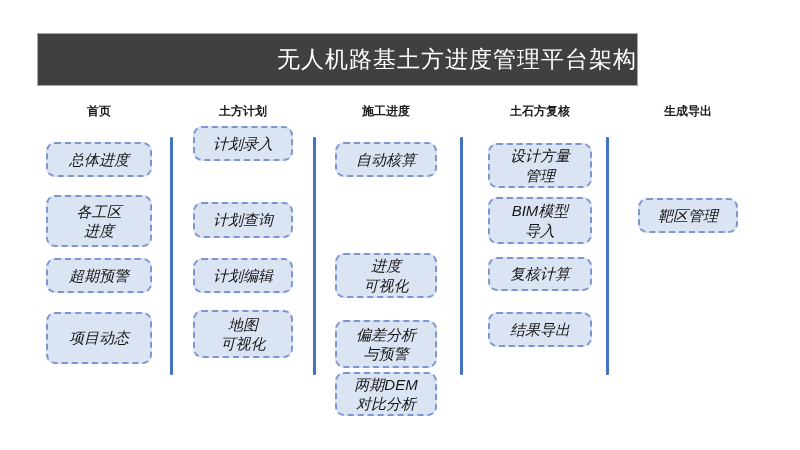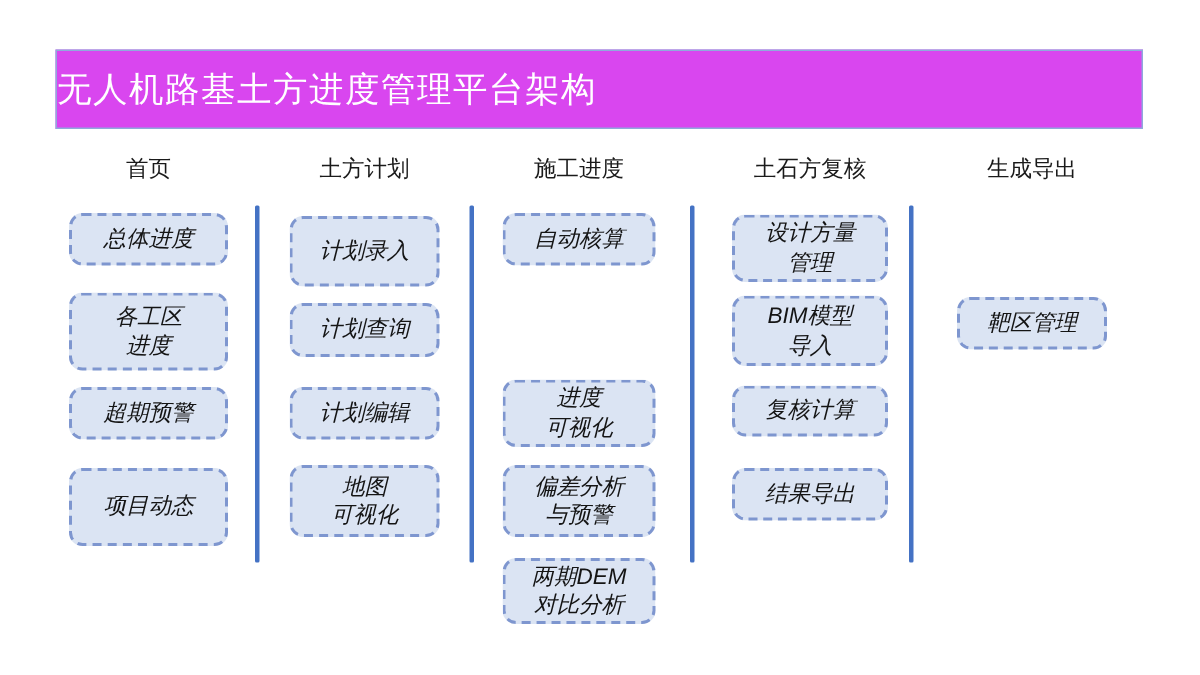--- a/index.html
+++ b/index.html
@@ -14,28 +14,28 @@
   .canvas {
     position: relative;
     width: 800px;
     height: 450px;
     background: #ffffff;
   }
   .banner {
     position: absolute;
     left: 37px;
     top: 33px;
-    width: 725px;
+    width: 601px;
     height: 53px;
     box-sizing: border-box;
-    background: #d946ef;
+    background: #404040;
     border: 1.5px solid #8FAADC;
     display: flex;
     align-items: center;
-    justify-content: flex-start;
+    justify-content: flex-end;
   }
   .banner-title {
     color: #ffffff;
     font-size: 23px;
     font-weight: 400;
     letter-spacing: 1px;
     white-space: nowrap;
   }
   .divider {
     position: absolute;
@@ -49,22 +49,22 @@
     position: absolute;
     top: 100px;
     height: 330px;
   }
   .col-header {
     position: absolute;
     top: 3px;
     left: 0;
     right: 0;
     text-align: center;
-    font-size: 15px;
-    font-weight: 400;
+    font-size: 12px;
+    font-weight: 700;
     color: #1a1a1a;
     white-space: nowrap;
   }
   .box {
     position: absolute;
     left: 0;
     right: 0;
     box-sizing: border-box;
     background: #DBE4F3;
     border: 2px dashed #7E96CF;
@@ -98,33 +98,33 @@
     <div class="col-header">首页</div>
     <div class="box" style="top:42px;height:35px">总体进度</div>
     <div class="box" style="top:95px;height:52px">各工区
 进度</div>
     <div class="box" style="top:158px;height:35px">超期预警</div>
     <div class="box" style="top:212px;height:52px">项目动态</div>
   </div>
 
   <div class="col" style="left:193px;width:100px">
     <div class="col-header">土方计划</div>
-    <div class="box" style="top:44px;height:47px">计划录入</div>
+    <div class="box" style="top:26px;height:35px">计划录入</div>
     <div class="box" style="top:102px;height:36px">计划查询</div>
     <div class="box" style="top:158px;height:35px">计划编辑</div>
     <div class="box" style="top:210px;height:48px">地图
 可视化</div>
   </div>
 
   <div class="col" style="left:335px;width:102px">
     <div class="col-header">施工进度</div>
     <div class="box" style="top:42px;height:35px">自动核算</div>
     <div class="box" style="top:153px;height:45px">进度
 可视化</div>
-    <div class="box" style="top:210px;height:48px">偏差分析
+    <div class="box" style="top:220px;height:48px">偏差分析
 与预警</div>
     <div class="box" style="top:272px;height:44px">两期DEM
 对比分析</div>
   </div>
 
   <div class="col" style="left:488px;width:104px">
     <div class="col-header">土石方复核</div>
     <div class="box" style="top:43px;height:45px">设计方量
 管理</div>
     <div class="box" style="top:97px;height:47px">BIM模型

